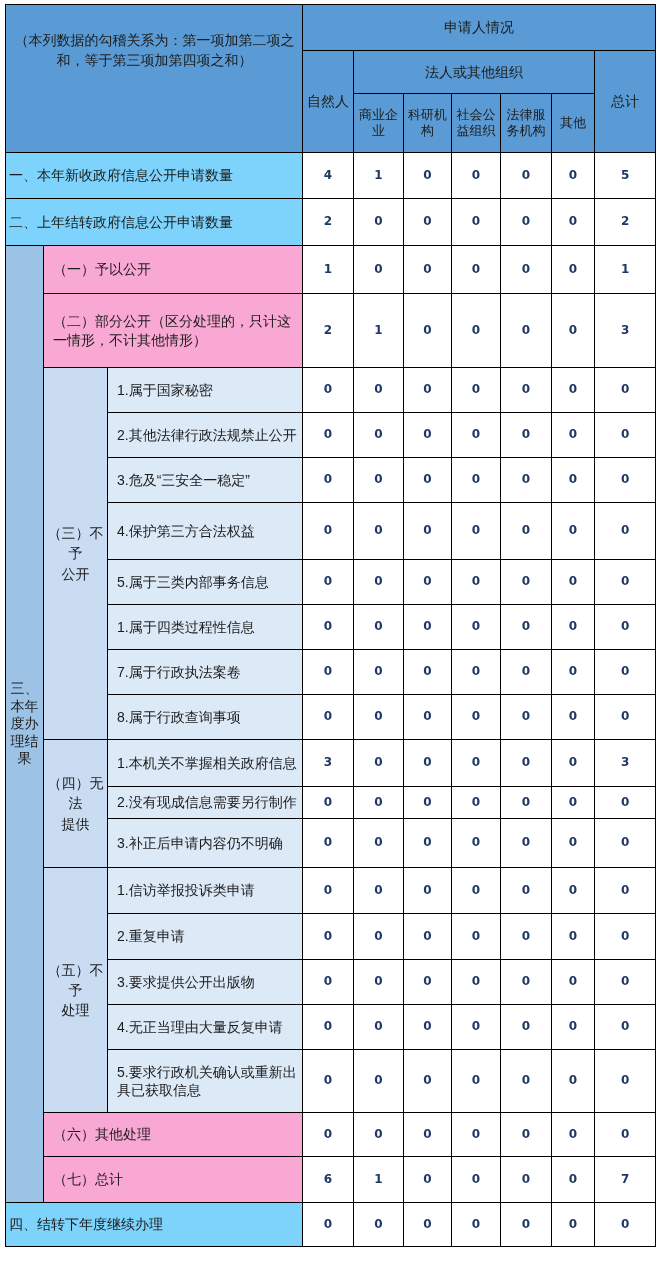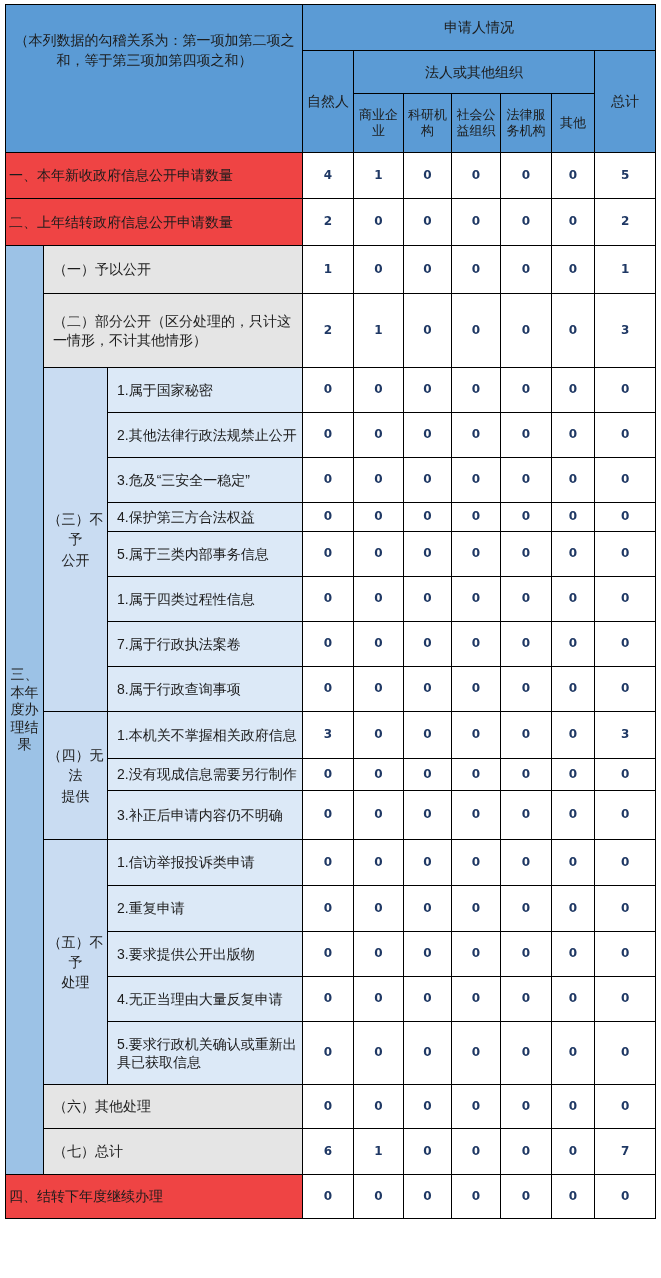--- a/index.html
+++ b/index.html
@@ -2,24 +2,24 @@
 <html><head>
 <meta charset="utf-8">
 <style>
   html,body{margin:0;padding:0;background:#fff;}
   body{width:661px;height:1278px;font-family:"Liberation Sans","DejaVu Sans",sans-serif;}
   table{border-collapse:collapse;table-layout:fixed;margin:4px 0 0 5px;width:650px;}
   td{border:1px solid #000;overflow:hidden;padding:1px 2px;color:#1c1c1c;font-size:14px;line-height:1.3;vertical-align:middle;word-break:break-all;}
   .hdr{background:#5B9BD5;text-align:center;}
   .hdr-sm{background:#5B9BD5;text-align:center;font-size:13px;line-height:1.25;}
   .note{background:#5B9BD5;vertical-align:top;padding:26px 3px 2px 4px;text-align:center;line-height:1.4;}
-  .sec{background:#ef4444;text-align:left;padding-left:3px;}
+  .sec{background:#7dd3fc;text-align:left;padding-left:3px;}
   .vert{background:#9CC2E6;text-align:center;padding:0 1px;line-height:1.25;margin-left:32px;}
   .grp{background:#C9DCF2;text-align:center;white-space:pre-line;padding:0 1px;line-height:1.45;}
-  .grp2{background:#e5e5e5;text-align:left;padding-left:9px;}
+  .grp2{background:#f9a8d4;text-align:left;padding-left:9px;}
   .leaf{background:#DCE9F7;text-align:left;padding-left:9px;}
   .num{background:#fff;font-weight:bold;font-size:12px;color:#1F3864;text-align:center;font-family:"DejaVu Sans","Liberation Sans",sans-serif;}
 </style>
 </head>
 <body>
 
 <table>
   <colgroup>
     <col style="width:38px">
       <col style="width:64px">
@@ -121,21 +121,21 @@
   <tr style="height:45px">
     <td class="leaf">3.危及“三安全一稳定”</td>
     <td class="num">0</td>
     <td class="num">0</td>
     <td class="num">0</td>
     <td class="num">0</td>
     <td class="num">0</td>
     <td class="num">0</td>
     <td class="num">0</td>
   </tr>
-  <tr style="height:29px">
+  <tr style="height:57px">
     <td class="leaf">4.保护第三方合法权益</td>
     <td class="num">0</td>
     <td class="num">0</td>
     <td class="num">0</td>
     <td class="num">0</td>
     <td class="num">0</td>
     <td class="num">0</td>
     <td class="num">0</td>
   </tr>
   <tr style="height:45px">

